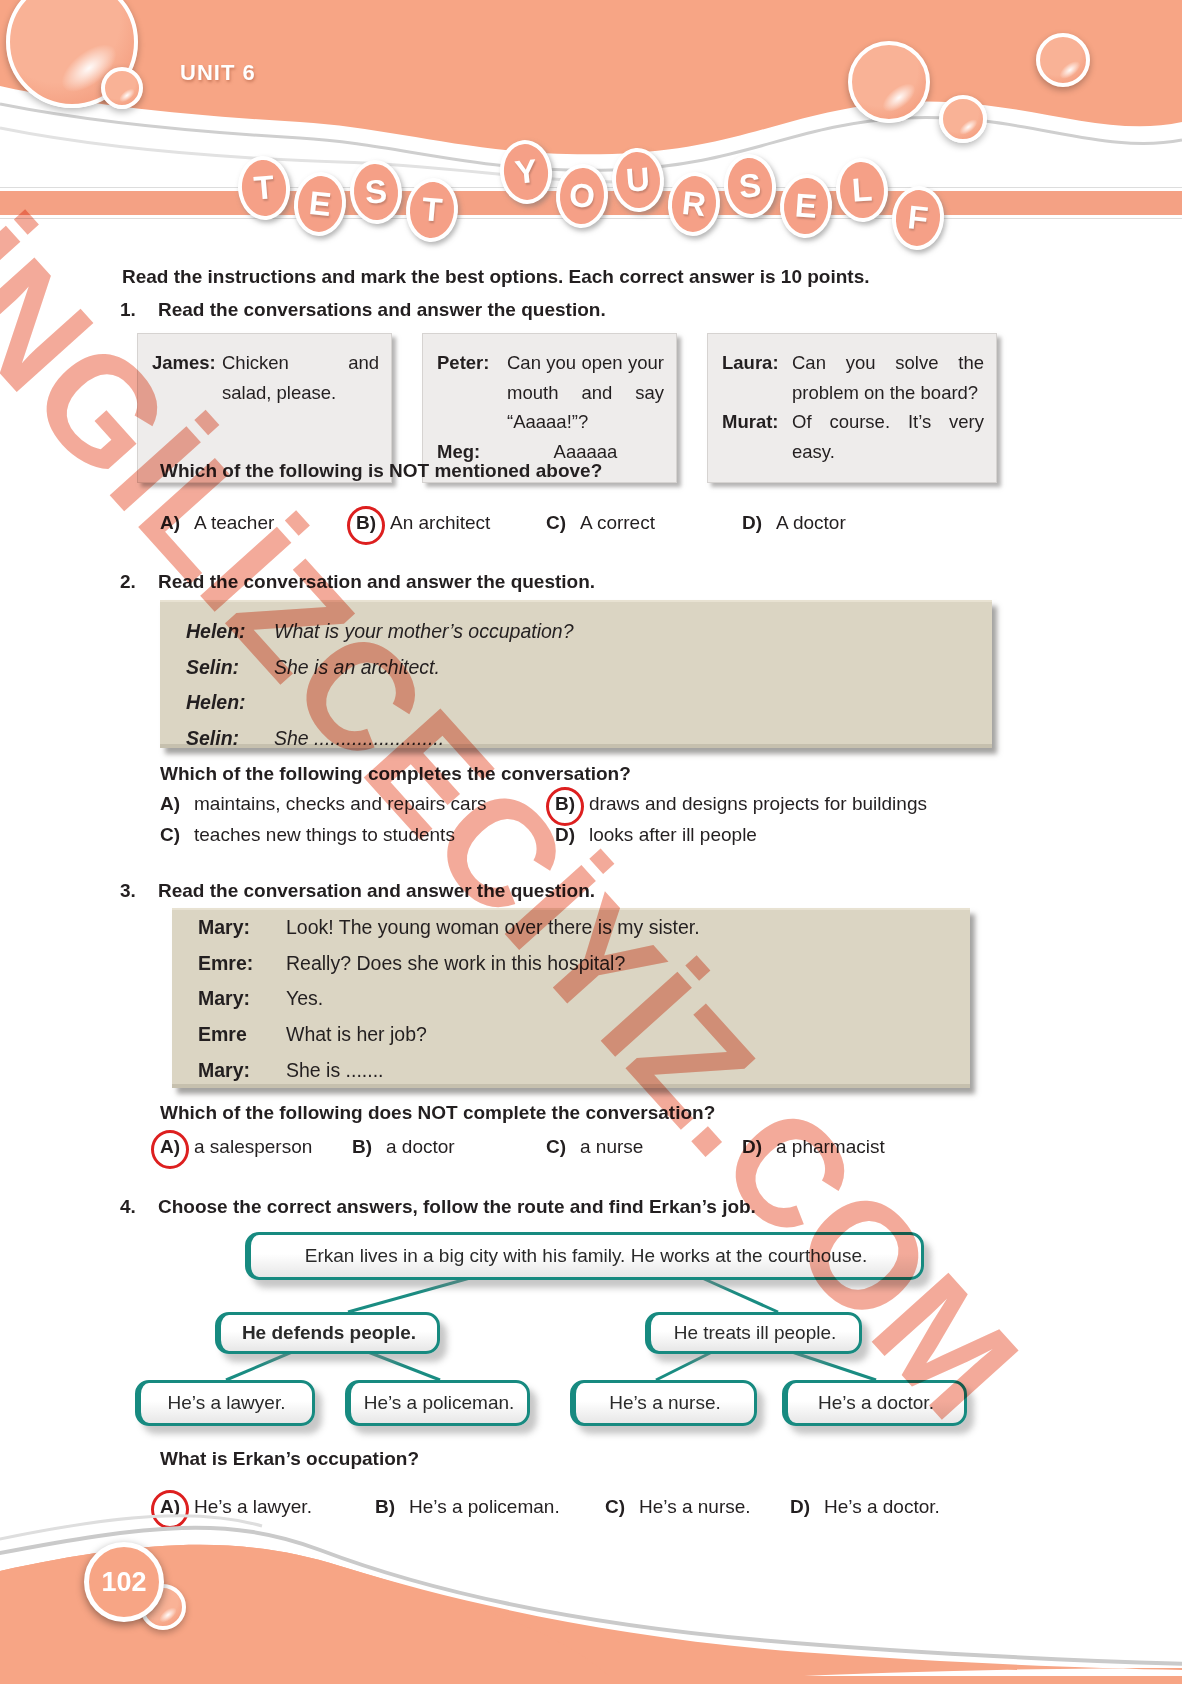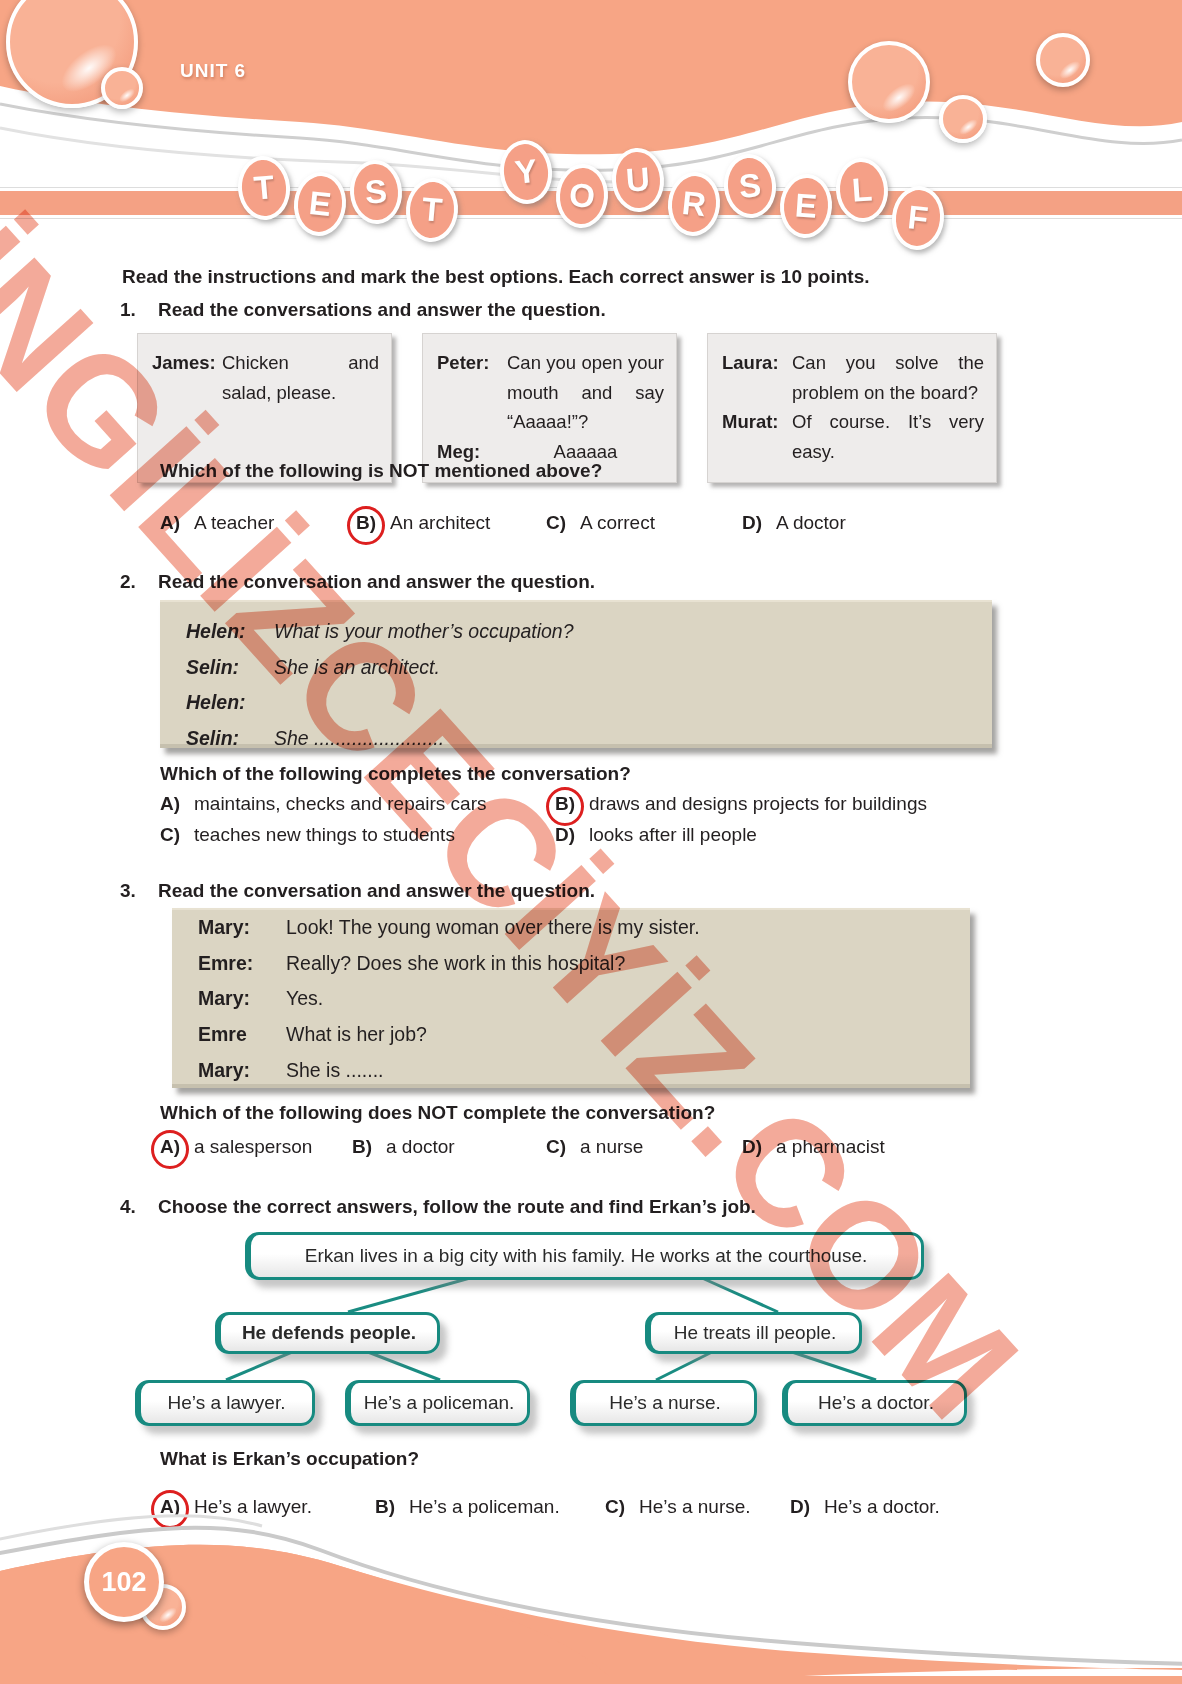--- a/index.html
+++ b/index.html
@@ -3,21 +3,21 @@
 <meta charset="utf-8">
 <style>
   * { margin:0; padding:0; box-sizing:border-box; }
   html,body { background:#fff; }
   body { font-family:"Liberation Sans", sans-serif; color:#231f20; }
   .page { position:relative; width:1182px; height:1684px; overflow:hidden; background:#fff; }
 
   
   .top-banner { position:absolute; left:0; top:0; width:1182px; height:215px; pointer-events:none; }
   .top-banner svg { position:absolute; left:0; top:0; }
-  .unit-label { position:absolute; left:180px; top:60px; color:#fff; font-weight:bold; font-size:19px;
+  .unit-label { position:absolute; left:180px; top:60px; color:#fff; font-weight:bold; font-size:22px;
                 letter-spacing:1px; text-shadow:1px 2px 3px rgba(170,90,60,.55); }
   .bubble { position:absolute; border-radius:50%; border:4px solid #fff;
             background:radial-gradient(circle at 38% 32%, #f9b296 55%, #f09070);
             box-shadow:0 3px 7px rgba(0,0,0,.28); }
   .bubble::after { content:''; position:absolute; width:52%; height:26%; right:10%; bottom:16%;
             border-radius:50%; transform:rotate(-38deg);
             background:radial-gradient(ellipse at center, rgba(255,255,255,.95), rgba(255,255,255,0) 72%); }
 
   
   .title-strip { position:absolute; left:0; top:188px; width:1182px; height:30px;

